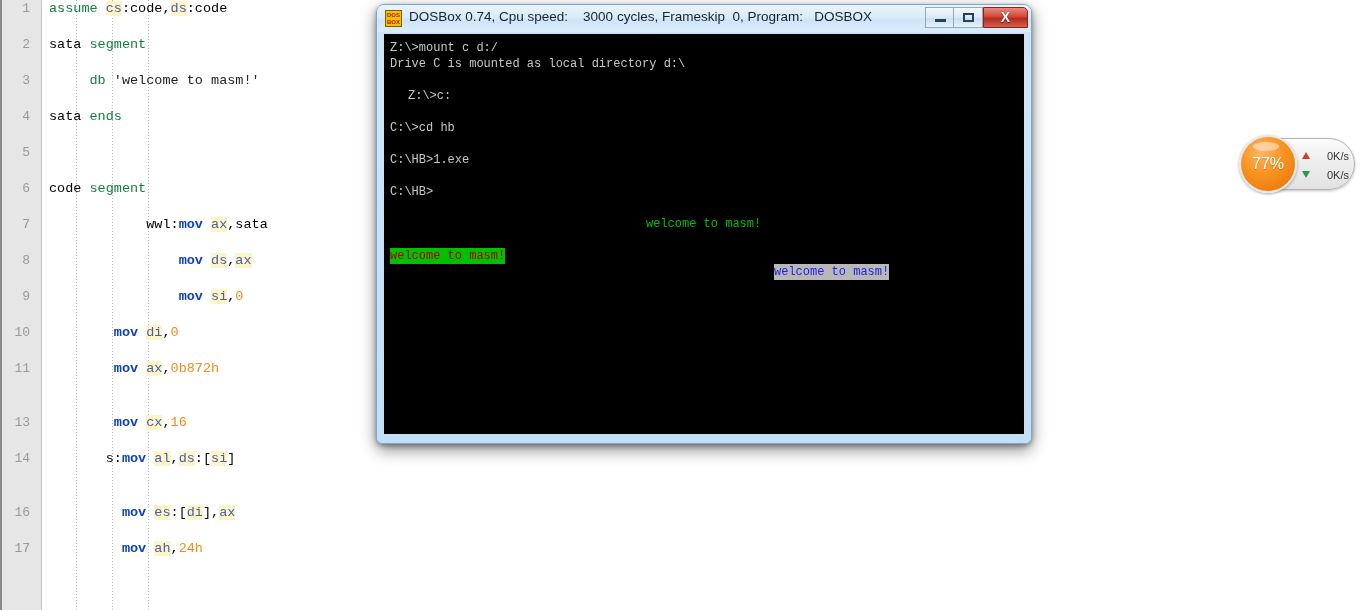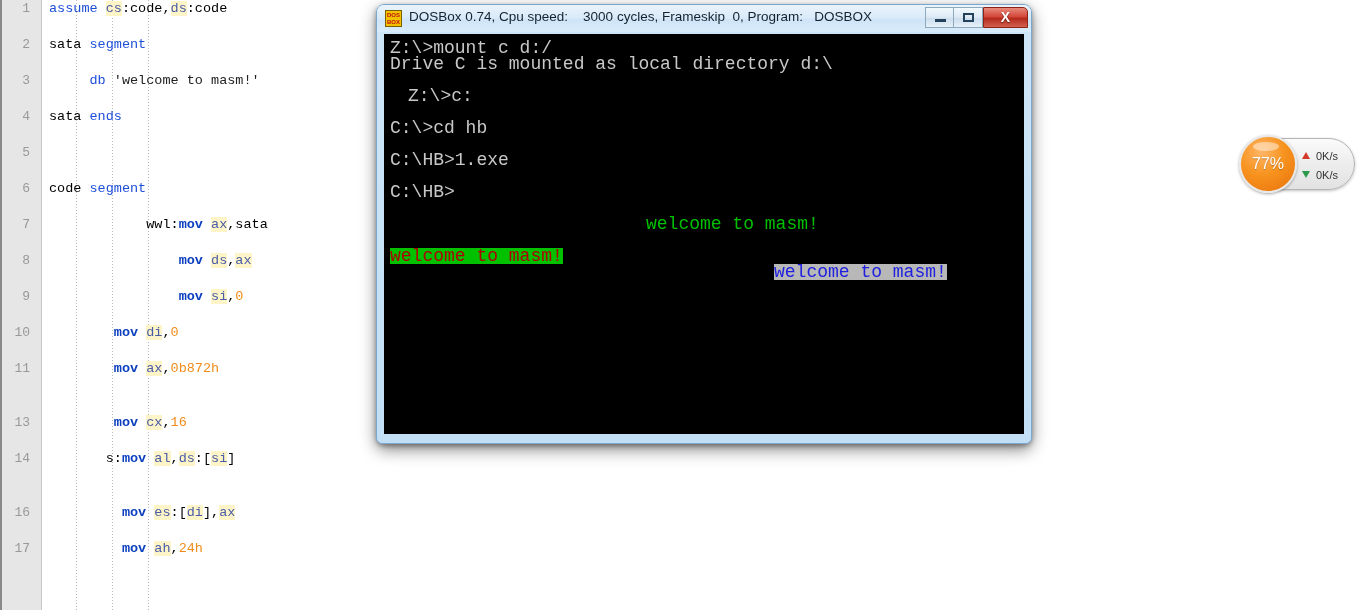--- a/index.html
+++ b/index.html
@@ -66,21 +66,21 @@
   }
   .line-body {
     position: absolute;
     left: 43px; top: 0;
     right: 0;
     height: 18px;
     padding-left: 6px;
     box-sizing: border-box;
     color: #000000;
   }
-  .kw      { color: #1d4ed8; }
+  .kw      { color: #15803d; }
   .kw2     { color: #0b3fbf; font-weight: bold; }
   .reg     { color: #4a5ba8; background: #fdf5c8; }
   .num     { color: #f08c1a; }
   .str     { color: #222222; }
   .plain   { color: #000000; }
 
   .indent-guide {
     position: absolute;
     top: 0;
     width: 1px;
@@ -184,21 +184,21 @@
     font-family: "Liberation Sans", sans-serif;
     text-shadow: 0 1px 1px rgba(0,0,0,0.5);
   }
   .console {
     position: absolute;
     left: 7px; top: 29px;
     width: 640px; height: 400px;
     background: #000000;
     overflow: hidden;
     font-family: "Liberation Mono", "DejaVu Sans Mono", monospace;
-    font-size: 18px;
+    font-size: 12px;
     line-height: 16px;
     color: #c8c8c8;
   }
   .con-line {
     position: absolute;
     white-space: pre;
     left: 6px;
   }
   .con-green  { color: #00c000; }
   .con-redgrn { color: #b00000; background: #00c000; }
@@ -257,21 +257,21 @@
     width: 0; height: 0;
     margin-left: 2px;
     border-left: 4px solid transparent;
     border-right: 4px solid transparent;
   }
   .arrow-up { border-bottom: 7px solid #d43a2a; }
   .arrow-down { border-top: 7px solid #2a9a4a; }
   .rate-val {
     flex: 1;
     text-align: right;
-    padding-right: 16px;
+    padding-right: 5px;
     font-size: 11px;
     color: #333333;
     font-family: "Liberation Sans", sans-serif;
   }
 </style>
 </head>
 <body>
 
 <div id="root">
 

